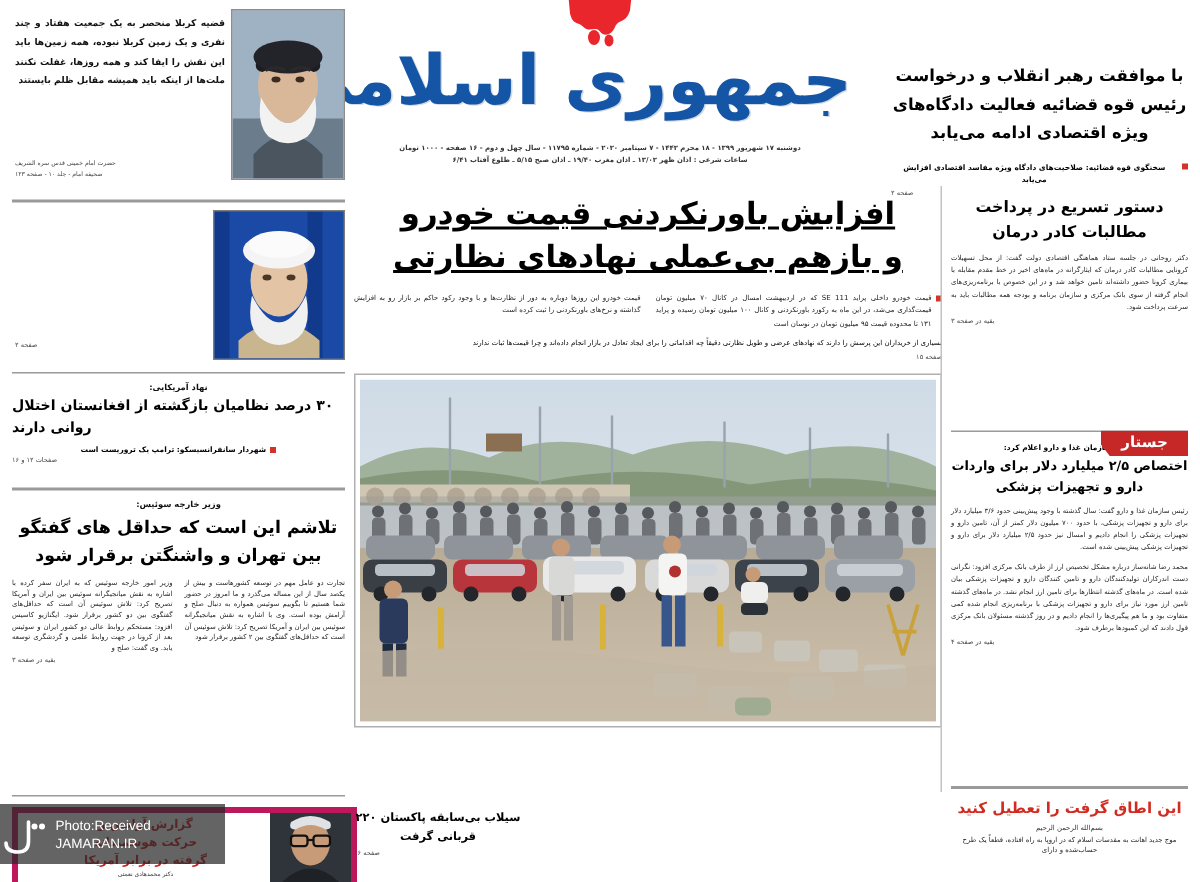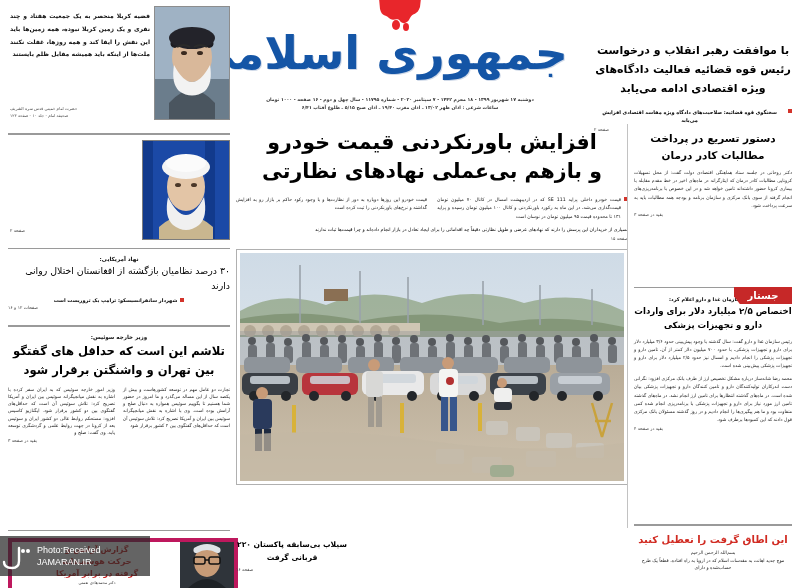--- a/index.html
+++ b/index.html
@@ -66,31 +66,32 @@
     position:absolute;right:0;top:0;width:86px;height:98px;
     border:1px solid #7d7d7d;overflow:hidden;background:#1b49a6;
   }
   .javadi-head{
     position:absolute;right:92px;top:0;width:128px;
     font-size:10px;line-height:1.62;font-weight:700;text-align:center;color:#000;
   }
   .javadi-ref{position:absolute;right:92px;top:86px;width:128px;text-align:left;}
 
   .kicker{font-size:5.6px;font-weight:700;text-align:center;color:#111;margin-bottom:2px;}
-  .head-md{font-size:9.4px;font-weight:400;line-height:1.55;text-align:right;color:#000;}
+  .head-md{font-size:9.4px;font-weight:700;line-height:1.55;text-align:left;color:#000;}
   .head-lg{font-size:11.6px;font-weight:700;line-height:1.6;text-align:center;color:#000;}
   .bullet-line{display:flex;align-items:flex-start;gap:3px;justify-content:center;margin-top:4px;}
   .sq{width:4px;height:4px;background:#d3332b;flex:0 0 auto;margin-top:1px;}
 
   
   .center{position:absolute;left:236px;top:128px;width:392px;}
   .main-kicker{font-size:6.6px;font-weight:700;text-align:center;margin-bottom:5px;}
   .main-head{
     font-size:20.5px;font-weight:700;line-height:1.42;text-align:center;color:#000;
     letter-spacing:-.3px;
+    text-decoration:underline;
   }
   .bullets{display:flex;gap:10px;margin-top:10px;}
   .bcol{flex:1;font-size:4.7px;line-height:1.75;text-align:justify;color:#1a1a1a;}
   .bhead{display:flex;gap:3px;align-items:flex-start;}
   .bnote{font-size:4.7px;line-height:1.75;text-align:justify;margin-top:5px;}
   .photo-frame{
     margin-top:8px;border:1px solid #b0b0b0;padding:3px;background:#fff;
   }
   .photo{width:100%;height:228px;display:block;}
 

